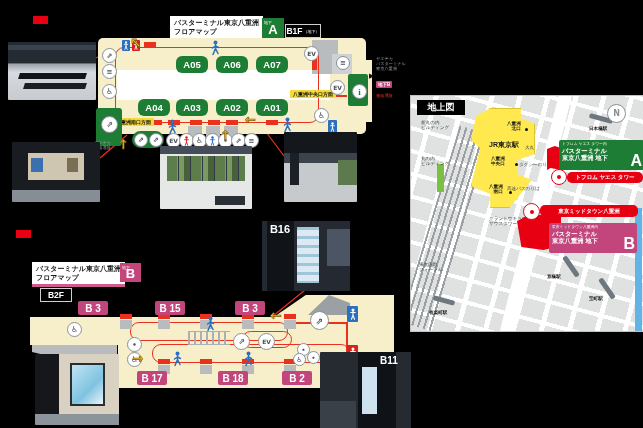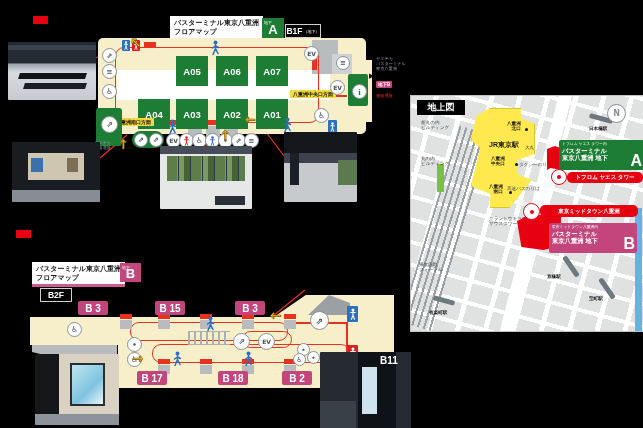--- a/index.html
+++ b/index.html
@@ -21,22 +21,22 @@
               font-size:8.5px;display:flex;align-items:center;justify-content:center;white-space:nowrap;}
   .floorbadge .sub{font-size:4px;font-weight:normal;margin-left:1px;}
   .bullet{position:absolute;background:#e60012;}
   
   .cream{position:absolute;background:#f7efc9;}
   .grayblk{position:absolute;background:#b9bcbf;}
   .rloop{position:absolute;border:1.6px solid #e8321e;border-radius:9px;}
   .rline{position:absolute;background:#e8321e;}
   .bay{position:absolute;background:#e8321e;width:12px;height:5px;}
   .stub{position:absolute;background:#b9bcbf;width:12px;height:9px;}
-  .stopA{position:absolute;width:32px;height:30px;background:#1e7d35;color:#fff;font-weight:bold;
-         font-size:9.5px;display:flex;align-items:center;justify-content:center;border-radius:0;}
+  .stopA{position:absolute;width:32px;height:17px;background:#1e7d35;color:#fff;font-weight:bold;
+         font-size:9.5px;display:flex;align-items:center;justify-content:center;border-radius:6px;}
   .stopB{position:absolute;width:30px;height:14px;background:#c2457c;color:#fff;font-weight:bold;
          font-size:10px;display:flex;align-items:center;justify-content:center;border-radius:2px;}
   .ylabel{position:absolute;background:#f3d93a;color:#111;font-size:5px;font-weight:bold;
           padding:1px 3px;white-space:nowrap;border-radius:1px;}
   .cic{position:absolute;background:#fff;border:1px solid #8a9096;border-radius:50%;
        display:flex;align-items:center;justify-content:center;color:#4a5258;font-weight:bold;
        font-family:"DejaVu Sans",sans-serif;}
   .greenzone{position:absolute;background:#1e7d35;border-radius:3px;}
   .yarrow{position:absolute;color:#f2b52a;font-weight:bold;font-family:"DejaVu Sans",sans-serif;
           -webkit-text-stroke:0.6px #7a5a00;line-height:1;}
@@ -382,20 +382,26 @@
       </svg>
     <svg class="ab person" style="left:215px;top:56px;color:#2b6fc0" width="11" height="16">
         <use href="#sym-walk"></use>
       </svg>
 
     <span class="yarrow" style="left:242px;top:13px;font-size:14px">←</span>
     <span class="yarrow" style="left:104px;top:57px;font-size:13px">→</span>
     <span class="yarrow" style="left:318px;top:58px;font-size:13px;color:#caa12c;-webkit-text-stroke:0.6px #222">←</span>
   </div>
 
+  <div class="photo" style="left:262px;top:221px;width:88px;height:70px;background:#242932">
+    <div class="pdec" style="left:6%;top:0;width:30%;height:100%;background:#101318"></div>
+    <div class="plabel" style="left:9%;top:2px;font-size:11px">B16</div>
+    <div class="pdec" style="left:40%;top:8%;width:25%;height:80%;background:repeating-linear-gradient(180deg,#9fc6d8 0 3px,#dce9f2 3px 9px)"></div>
+    <div class="pdec" style="right:0;top:12%;width:26%;height:52%;background:#4b5563"></div>
+  </div>
   <div class="photo" style="left:35px;top:354px;width:84px;height:71px;background:linear-gradient(90deg,#15171b 0 28%,#d9d2c2 28% 100%)">
     <div class="pdec" style="left:42%;top:12%;width:36%;height:55%;background:linear-gradient(135deg,#bfe6f2,#7fc3e0 60%,#eaf6fa);border:2px solid #2a2e33"></div>
     <div class="pdec" style="left:0;bottom:0;width:100%;height:16%;background:#8d939b"></div>
   </div>
   <div class="photo" style="left:320px;top:352px;width:91px;height:85px;background:#262b31">
     <div class="pdec" style="left:42%;top:0;width:42%;height:100%;background:#0f1216"></div>
     <div class="plabel" style="left:66%;top:3px;font-size:10px">B11</div>
     <div class="pdec" style="left:46%;top:18%;width:17%;height:55%;background:#cfe3ee"></div>
     <div class="pdec" style="left:0;bottom:0;width:40%;height:42%;background:#3a4048"></div>
     <div class="pdec" style="left:0;bottom:0;width:100%;height:10%;background:#70767d"></div>

